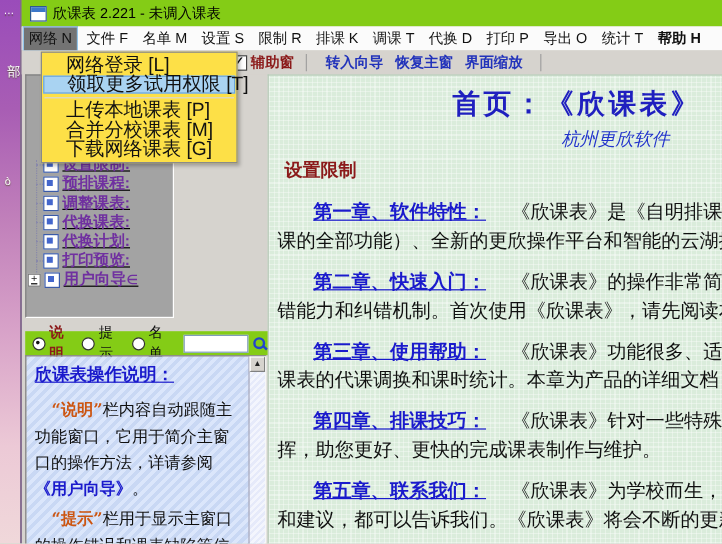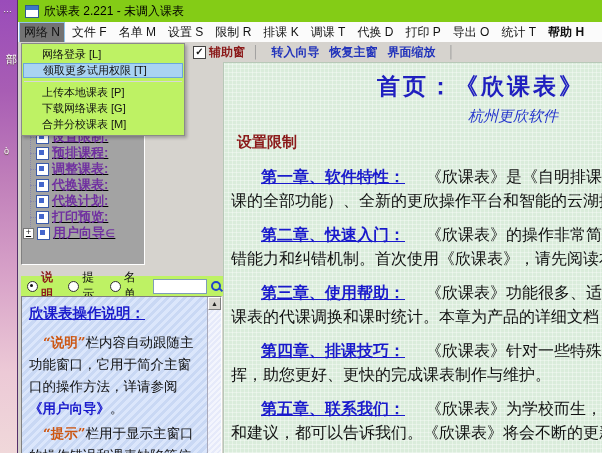--- a/index.html
+++ b/index.html
@@ -32,23 +32,23 @@
   .toolbar{position:absolute;left:0;top:42px;right:0;height:20px;background:#d6d3ce;
     display:flex;align-items:center;font-size:12px;font-weight:bold;}
   .tb-pad{width:175px;flex:none;}
   .tb-check{display:flex;align-items:center;color:#8b1a1a;gap:3px;}
   .cb-box{width:11px;height:11px;border:1px solid #444;background:#fff;font-size:10px;line-height:10px;
     text-align:center;color:#111;}
   .tb-sep{color:#999;font-weight:normal;margin:0 7px;}
   .tb-btn{color:#2233bb;margin:0 5px;white-space:nowrap;}
 
   
-  .dropdown{position:absolute;left:3px;top:43px;width:162px;background:#bef264;
+  .dropdown{position:absolute;left:16px;top:43px;width:162px;background:#fde047;
     border:1px solid #8a8a8a;box-shadow:2px 2px 3px rgba(0,0,0,.25);z-index:30;
-    font-size:11px;color:#111;padding:2px 0;}
+    font-size:16px;color:#111;padding:2px 0;}
   .dd-item{height:15px;line-height:15px;padding-left:19px;margin:1px 1px;white-space:nowrap;}
   .dd-item.hl{background:#a9d3f2;border:1px solid #6aa6dc;height:13px;line-height:13px;}
   .dd-sep{height:1px;background:#d8d8d8;margin:3px 2px;}
 
   
   .content{position:absolute;left:205px;top:62px;right:0;bottom:0;overflow:hidden;
     background-color:#daecdb;border-top:1px solid #b8c8b8;border-left:1px solid #b8c8b8;
     background-image:repeating-linear-gradient(0deg,rgba(255,255,255,.35) 0 1px,transparent 1px 4px),
                      repeating-linear-gradient(90deg,rgba(255,255,255,.35) 0 1px,transparent 1px 4px);padding-left:20px;}
   .page-title{position:absolute;left:153px;top:8px;font-size:23px;font-weight:bold;color:#1f1fbf;
@@ -73,21 +73,21 @@
   .tree li::before{content:"";position:absolute;left:8px;top:8px;width:6px;border-top:1px dotted #8888aa;}
   .node-icon{flex:none;width:11px;height:11px;border:1px solid #3a5aa8;background:#fff;position:relative;}
   .node-icon::after{content:"";position:absolute;left:2px;top:2px;width:5px;height:5px;background:#4466cc;}
   .tree li.expandable{padding-left:1px;}
   .tree li.expandable::before{display:none;}
   .plus-box{flex:none;width:9px;height:9px;border:1px solid #777;background:#fff;font-size:9px;line-height:7px;
     text-align:center;color:#222;font-weight:normal;}
 
   
   .radio-row{position:absolute;left:3px;top:276px;width:202px;height:20px;display:flex;align-items:center;
-    font-size:12px;color:#111;background:#bef264;}
+    font-size:12px;color:#111;background:#84cc16;}
   .radio{display:flex;align-items:center;gap:3px;margin-left:6px;}
   .rb{width:9px;height:9px;border:1px solid #333;border-radius:50%;background:#fff;position:relative;flex:none;}
   .rb.sel::after{content:"";position:absolute;left:2px;top:2px;width:3px;height:3px;border-radius:50%;background:#111;}
   .radio .lbl-sel{color:#8b1a1a;font-weight:bold;}
   .search-input{width:48px;height:13px;margin-left:8px;border:1px solid #7f9db9;background:#fff;
     font-size:11px;padding:0 2px;}
   .mag{position:relative;width:13px;height:13px;margin-left:3px;flex:none;cursor:pointer;}
   .mag::before{content:"";position:absolute;left:1px;top:1px;width:6px;height:6px;border:2px solid #2244cc;border-radius:50%;}
   .mag::after{content:"";position:absolute;left:9px;top:9px;width:4px;height:2px;background:#2244cc;transform:rotate(45deg);}
 
@@ -242,18 +242,18 @@
       <div class="hp-scroll">
         <div class="scroll-up">▲</div>
       </div>
     </div>
 
     <div class="dropdown">
       <div class="dd-item">网络登录 [L]</div>
       <div class="dd-item hl">领取更多试用权限 [T]</div>
       <div class="dd-sep"></div>
       <div class="dd-item">上传本地课表 [P]</div>
+      <div class="dd-item">合并分校课表 [M]</div>
       <div class="dd-item">下载网络课表 [G]</div>
-      <div class="dd-item">合并分校课表 [M]</div>
     </div>
 
   </div>
 </div>
 
 </body></html>

